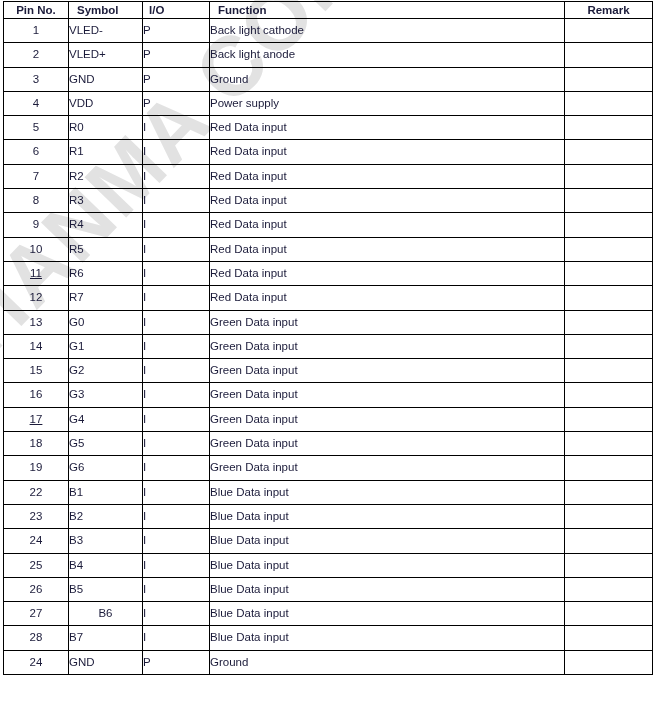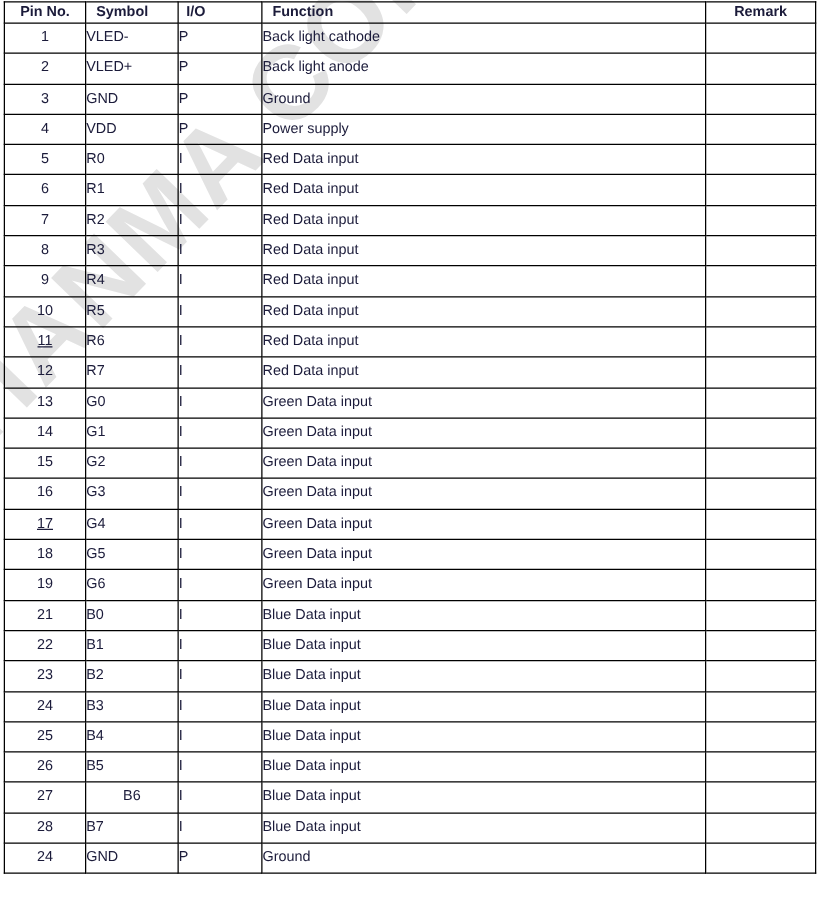--- a/index.html
+++ b/index.html
@@ -261,27 +261,20 @@
             <td class="d-remark" style="color: rgb(27, 27, 58); border-color: rgb(0, 0, 0);"></td>
           </tr>
           <tr>
             <td class="d-pin" style="color: rgb(27, 27, 58); border-color: rgb(0, 0, 0);">19</td>
             <td class="d-sym" style="color: rgb(27, 27, 58); border-color: rgb(0, 0, 0);">G6</td>
             <td class="d-io" style="color: rgb(27, 27, 58); border-color: rgb(0, 0, 0);">I</td>
             <td class="d-func" style="color: rgb(27, 27, 58); border-color: rgb(0, 0, 0);">Green Data input</td>
             <td class="d-remark" style="color: rgb(27, 27, 58); border-color: rgb(0, 0, 0);"></td>
           </tr>
           <tr>
-            <td class="d-pin" style="color: rgb(27, 27, 58); border-color: rgb(0, 0, 0);">21</td>
-            <td class="d-sym" style="color: rgb(27, 27, 58); border-color: rgb(0, 0, 0);">B0</td>
-            <td class="d-io" style="color: rgb(27, 27, 58); border-color: rgb(0, 0, 0);">I</td>
-            <td class="d-func" style="color: rgb(27, 27, 58); border-color: rgb(0, 0, 0);">Blue Data input</td>
-            <td class="d-remark" style="color: rgb(27, 27, 58); border-color: rgb(0, 0, 0);"></td>
-          </tr>
-          <tr>
             <td class="d-pin" style="color: rgb(27, 27, 58); border-color: rgb(0, 0, 0);">22</td>
             <td class="d-sym" style="color: rgb(27, 27, 58); border-color: rgb(0, 0, 0);">B1</td>
             <td class="d-io" style="color: rgb(27, 27, 58); border-color: rgb(0, 0, 0);">I</td>
             <td class="d-func" style="color: rgb(27, 27, 58); border-color: rgb(0, 0, 0);">Blue Data input</td>
             <td class="d-remark" style="color: rgb(27, 27, 58); border-color: rgb(0, 0, 0);"></td>
           </tr>
           <tr>
             <td class="d-pin" style="color: rgb(27, 27, 58); border-color: rgb(0, 0, 0);">23</td>
             <td class="d-sym" style="color: rgb(27, 27, 58); border-color: rgb(0, 0, 0);">B2</td>
             <td class="d-io" style="color: rgb(27, 27, 58); border-color: rgb(0, 0, 0);">I</td>

